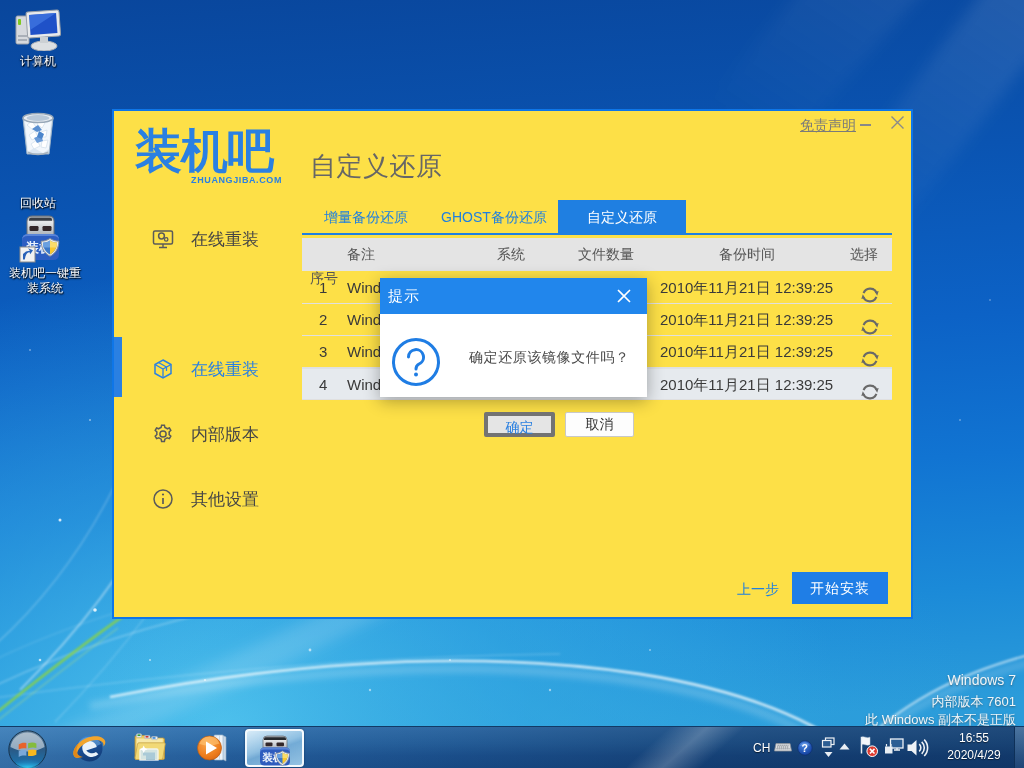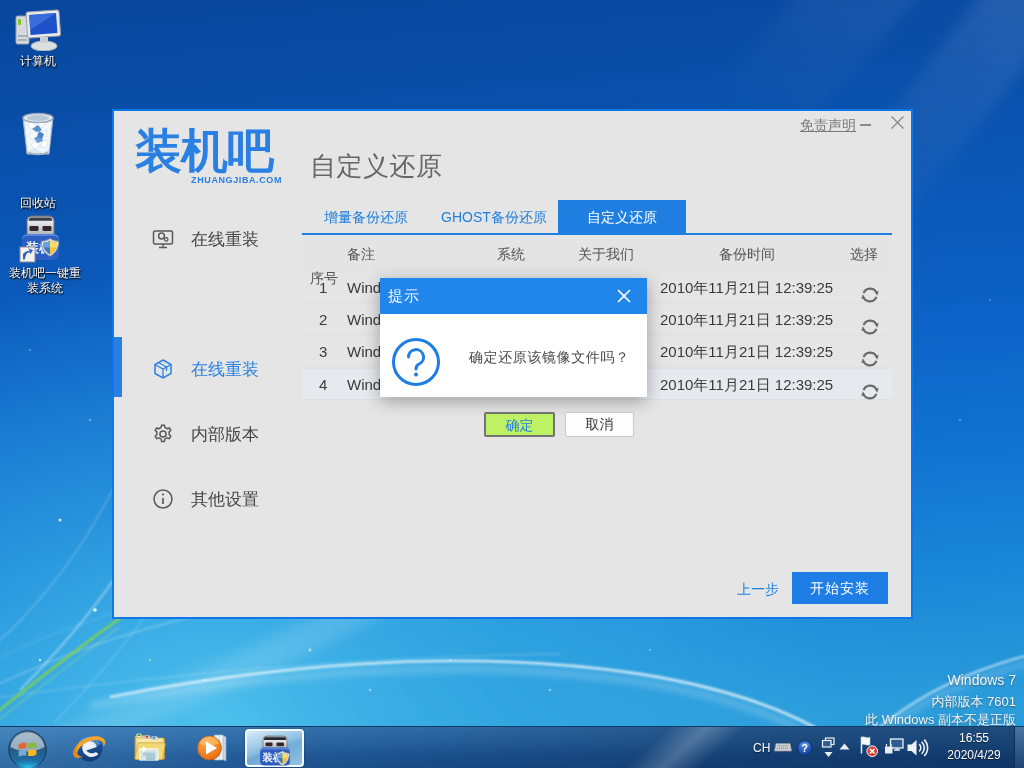--- a/index.html
+++ b/index.html
@@ -7,21 +7,21 @@
   body { font-family:"Liberation Sans", sans-serif; }
   #desktop { position:absolute; left:0; top:0; width:1024px; height:768px; overflow:hidden; }
   .abs { position:absolute; }
 
   
   .dicon-label { position:absolute; color:#fff; font-size:12px; text-align:center;
     text-shadow:0 1px 2px rgba(0,0,0,.9), 1px 1px 1px rgba(0,0,0,.8); line-height:15px; }
 
   
   #win { position:absolute; left:112px; top:109px; width:801px; height:510px;
-    border:2px solid #0e76e8; background:#e5e5e5; }
+    border:2px solid #0e76e8; background:#fde047; }
   #logo-zh { position:absolute; left:21px; top:13px; width:146px; height:50px;
     font-size:47px; font-weight:bold; color:#2a80e2; letter-spacing:-1px;
     font-family:"Liberation Sans", sans-serif; line-height:54px; }
   #logo-en { position:absolute; left:72px; top:64px; width:96px; font-size:9px; font-weight:bold;
     color:#2a80e2; letter-spacing:0.6px; text-align:right; }
   #disclaimer { position:absolute; left:686px; top:6px; font-size:14px; color:#7a7a7a;
     text-decoration:underline; }
   #btn-min { position:absolute; left:746px; top:13px; width:11px; height:2px; background:#888; }
 
   .side-item { position:absolute; left:0; width:188px; height:64px; }
@@ -50,22 +50,22 @@
   #btn-prev { position:absolute; left:623px; top:470px; font-size:14px; color:#2080df; }
   #btn-install { position:absolute; left:678px; top:461px; width:96px; height:32px; background:#1f7ee6;
     color:#fff; font-size:14px; text-align:center; line-height:32px; letter-spacing:1px; }
 
   
   #dlg { position:absolute; left:380px; top:278px; width:267px; height:119px; background:#fff;
     box-shadow:0 4px 16px rgba(0,0,0,.32); }
   #dlg-head { position:absolute; left:0; top:0; width:267px; height:36px; background:#2186ec; }
   #dlg-title { position:absolute; left:8px; top:0; line-height:36px; color:#fff; font-size:15px; letter-spacing:1px;}
   #dlg-text { position:absolute; left:89px; top:71px; font-size:14px; color:#4a4a4a; letter-spacing:0.6px; white-space:nowrap;}
-  #dlg-ok { position:absolute; left:104px; top:134px; width:71px; height:25px; background:#bef264;
-    border:2px solid #737373; border-radius:2px; color:#2b80e0; font-size:14px; text-align:center; line-height:23px;}
+  #dlg-ok { position:absolute; left:104px; top:134px; width:71px; height:25px; background:#e5e5e5;
+    border:4px solid #737373; border-radius:2px; color:#2b80e0; font-size:14px; text-align:center; line-height:23px;}
   #dlg-cancel { position:absolute; left:185px; top:134px; width:69px; height:25px; background:#fdfdfd;
     border:1px solid #c8c8c8; border-radius:2px; color:#333; font-size:14px; text-align:center; line-height:23px;}
 
   
   #taskbar { position:absolute; left:0; top:726px; width:1024px; height:42px;
     background:linear-gradient(#336fab 0%, #26619e 40%, #1c5290 70%, #194d89 100%);
     border-top:1px solid #123a66; }
   #tray-text { color:#fff; font-size:12px; }
   #clock { position:absolute; left:936px; top:3px; width:76px; text-align:center; color:#fff; font-size:12px; line-height:17px; text-shadow:0 1px 1px rgba(0,0,0,.5);}
   .watermark { position:absolute; color:rgba(255,255,255,.92); font-size:13px; text-align:right; right:8px;
@@ -261,21 +261,21 @@
     </div>
     <div id="page-title">自定义还原</div>
     <div class="tab" style="left:188px;">增量备份还原</div>
     <div class="tab" style="left:316px;">GHOST备份还原</div>
     <div class="tab active" style="left:444px;">自定义还原</div>
     <div id="tab-underline"></div>
     <div id="thead">
       <span class="th" style="left:8px;margin-top:24px;">序号</span>
       <span class="th" style="left:45px;">备注</span>
       <span class="th" style="left:195px;">系统</span>
-      <span class="th" style="left:276px;">关于我们</span>
+      <span class="th" style="left:276px;">文件数量</span>
       <span class="th" style="left:417px;">备份时间</span>
       <span class="th" style="left:548px;">选择</span>
     </div>
     <div class="trow" style="top:161px;">
       <span class="td" style="left:17px;">1</span>
         <span class="td" style="left:45px;">Windows7</span>
 
       <span class="td date" style="left:358px;">2010年11月21日 12:39:25</span>
       <svg class="td ref" style="left:558px; top:7px;" width="20" height="20" viewBox="0 0 20 20">
         <g stroke="#696969" stroke-width="2.1" fill="none">

